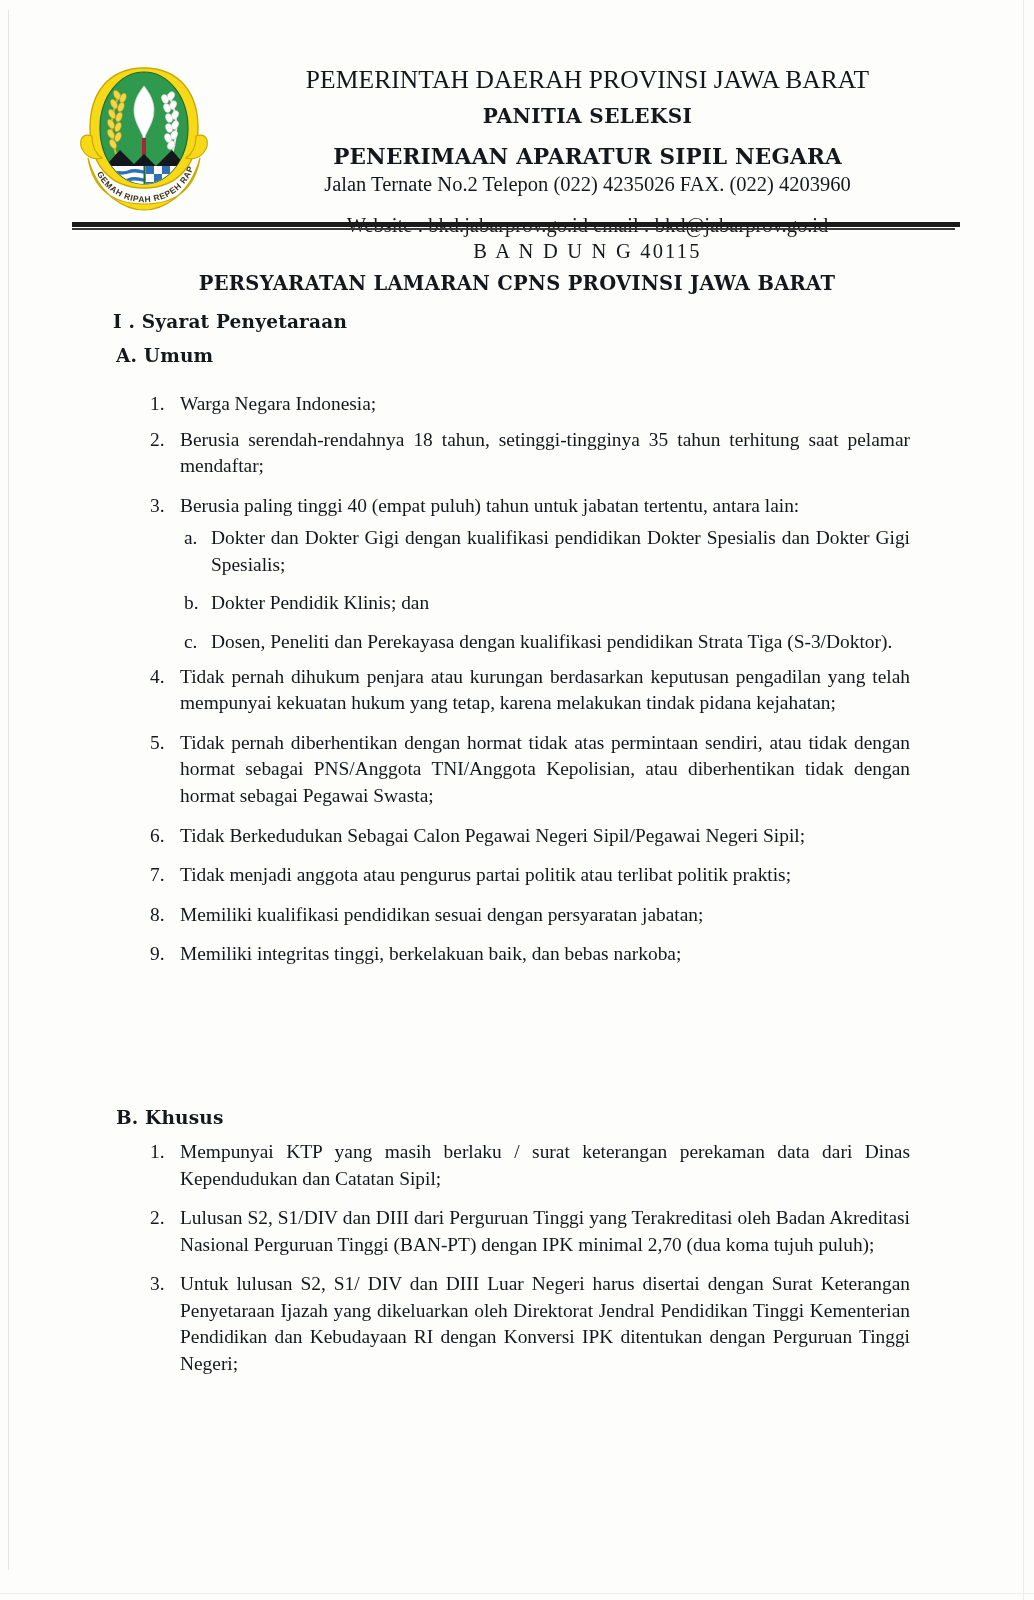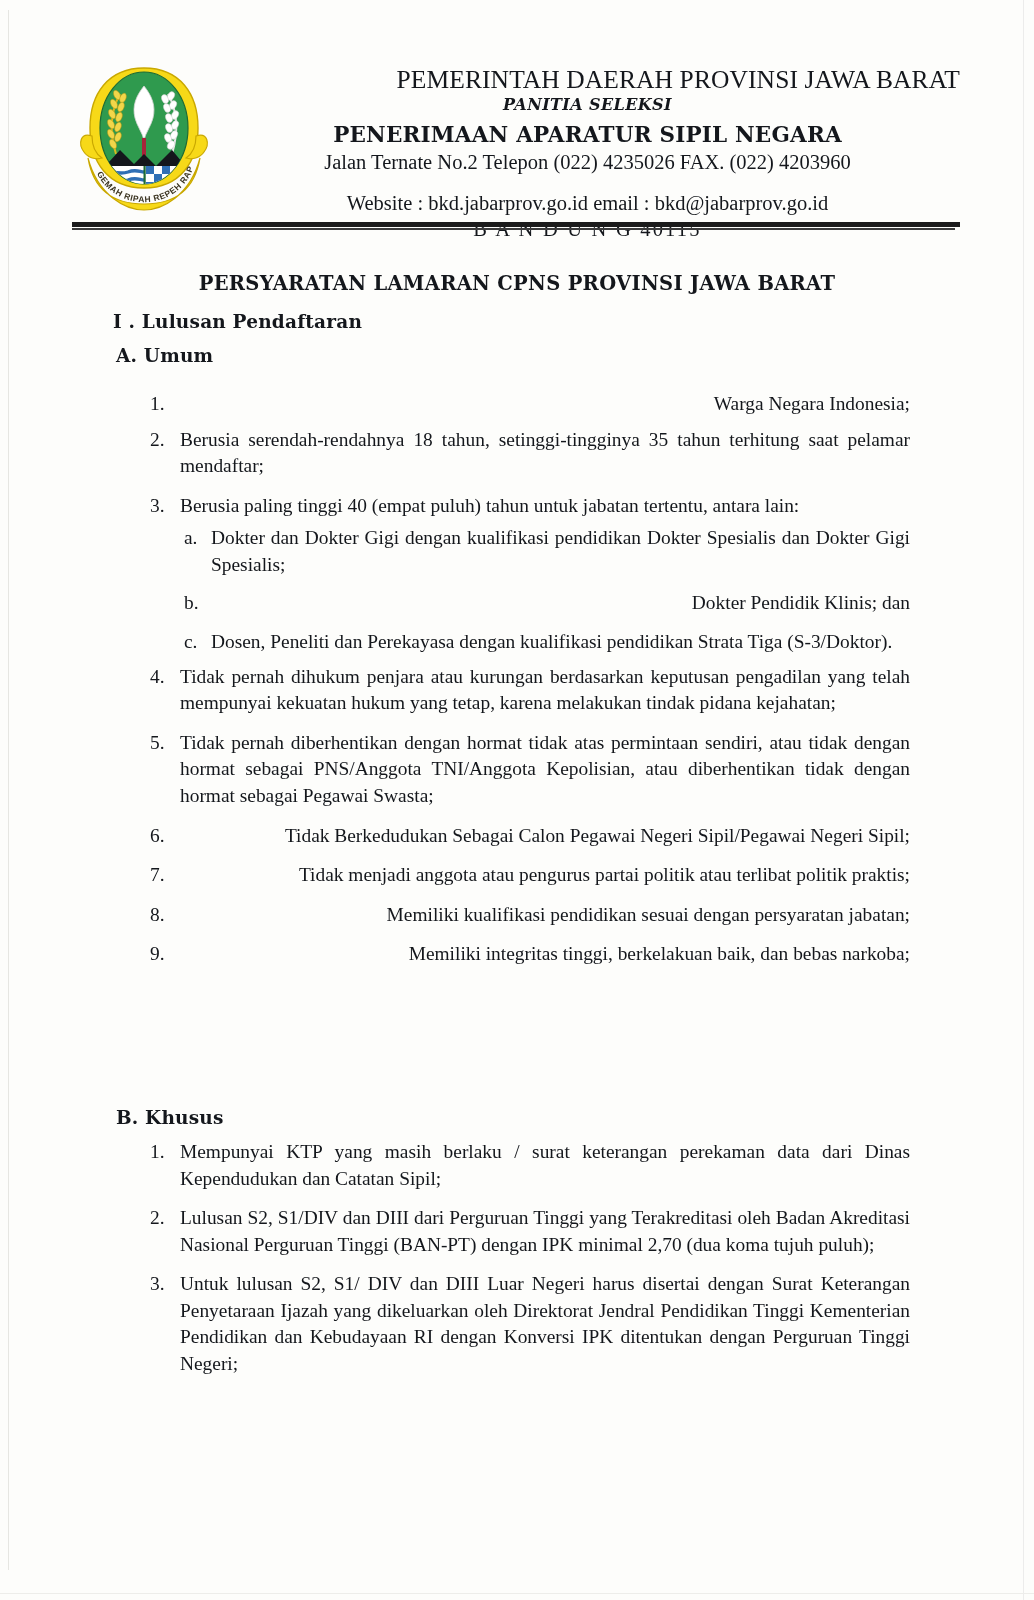--- a/index.html
+++ b/index.html
@@ -58,38 +58,36 @@
     position: absolute;
     left: 215px; top: 8px;
     width: 745px;
     text-align: center;
   }
   .hl1 {
     font-size: 25.5px;
     letter-spacing: 0.1px;
     line-height: 1.12;
     white-space: nowrap;
-    text-align: right;
   }
   .hl2 {
     font-family: "DejaVu Serif", "Liberation Serif", serif;
     font-weight: bold;
-    font-size: 16px;
+    font-size: 20px;
     letter-spacing: 0.4px;
     line-height: 1.18;
-    margin-top: 1px;
-    font-style: italic;
+    margin-top: 10px;
   }
   .hl3 {
     font-family: "DejaVu Serif", "Liberation Serif", serif;
     font-weight: bold;
     font-size: 21.5px;
     letter-spacing: 0.2px;
     line-height: 1.2;
-    margin-top: 8px;
+    margin-top: 16px;
   }
   .hl4 {
     font-size: 20.5px;
     line-height: 1.25;
     margin-top: 2px;
     white-space: nowrap;
   }
   .hl5 {
     font-size: 20.5px;
     line-height: 1.25;
@@ -186,21 +184,21 @@
     width: 30px;
     text-align: left;
     font-size: 19.4px;
   }
   .li .marker.tight { width: 28px; }
   .li .body {
     flex: 1 1 auto;
     text-align: justify;
     text-justify: inter-word;
   }
-  .li .body.nojust { text-align: right; }
+  .li .body.nojust { text-align: left; }
 
   
   .sublist {
     margin: 6px 0 8px 34px;
     width: 726px;
   }
   .sublist .li { margin-bottom: 12px; }
   .sublist .li .marker { width: 27px; }
 
   .spacer-tight { margin-bottom: 9px; }
@@ -330,21 +328,21 @@
     </div>
   </div>
 
   <div class="divider">
     <div class="bar-top"></div>
     <div class="bar-bot"></div>
   </div>
 
   <div class="doc-title">PERSYARATAN LAMARAN CPNS PROVINSI JAWA BARAT</div>
 
-  <div class="sec-roman">I . Lulusan Pendaftaran</div>
+  <div class="sec-roman">I . Syarat Penyetaraan</div>
 
   <div class="sec-a">A. Umum</div>
 
   <div class="list-a">
 
     <div class="li spacer-tight">
       <span class="marker">1.</span>
       <span class="body nojust">Warga Negara Indonesia;</span>
     </div>
 

